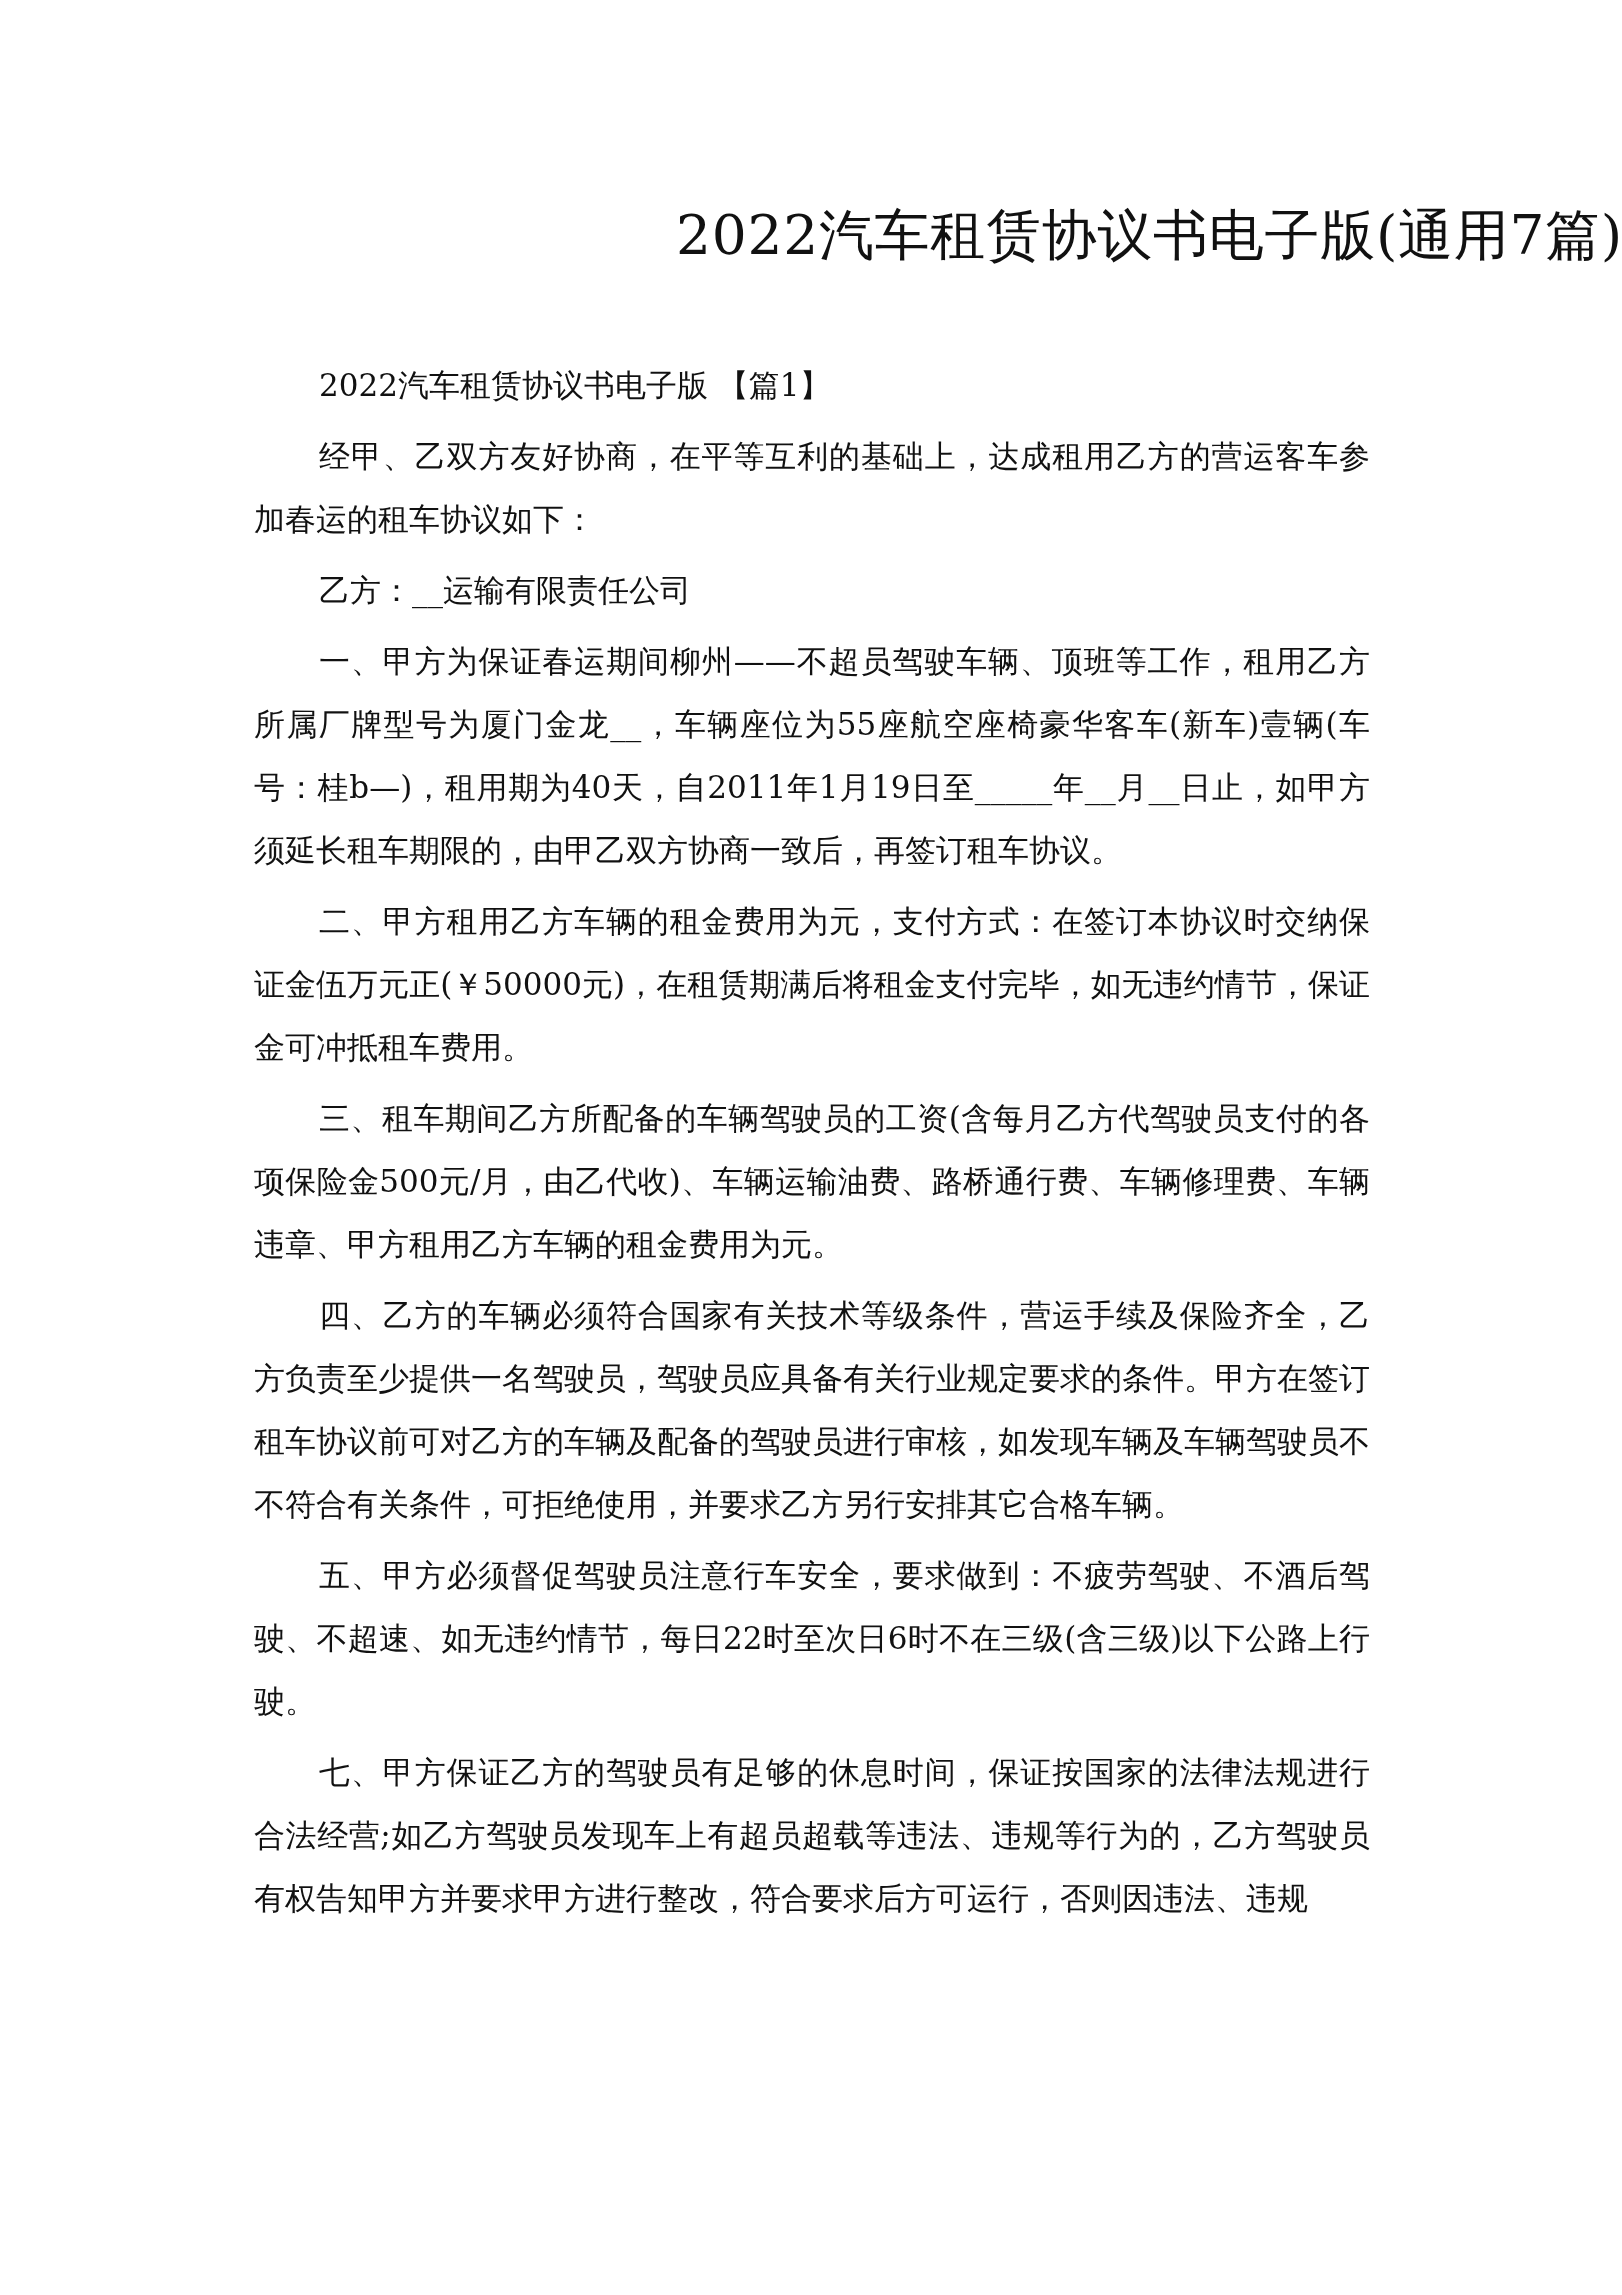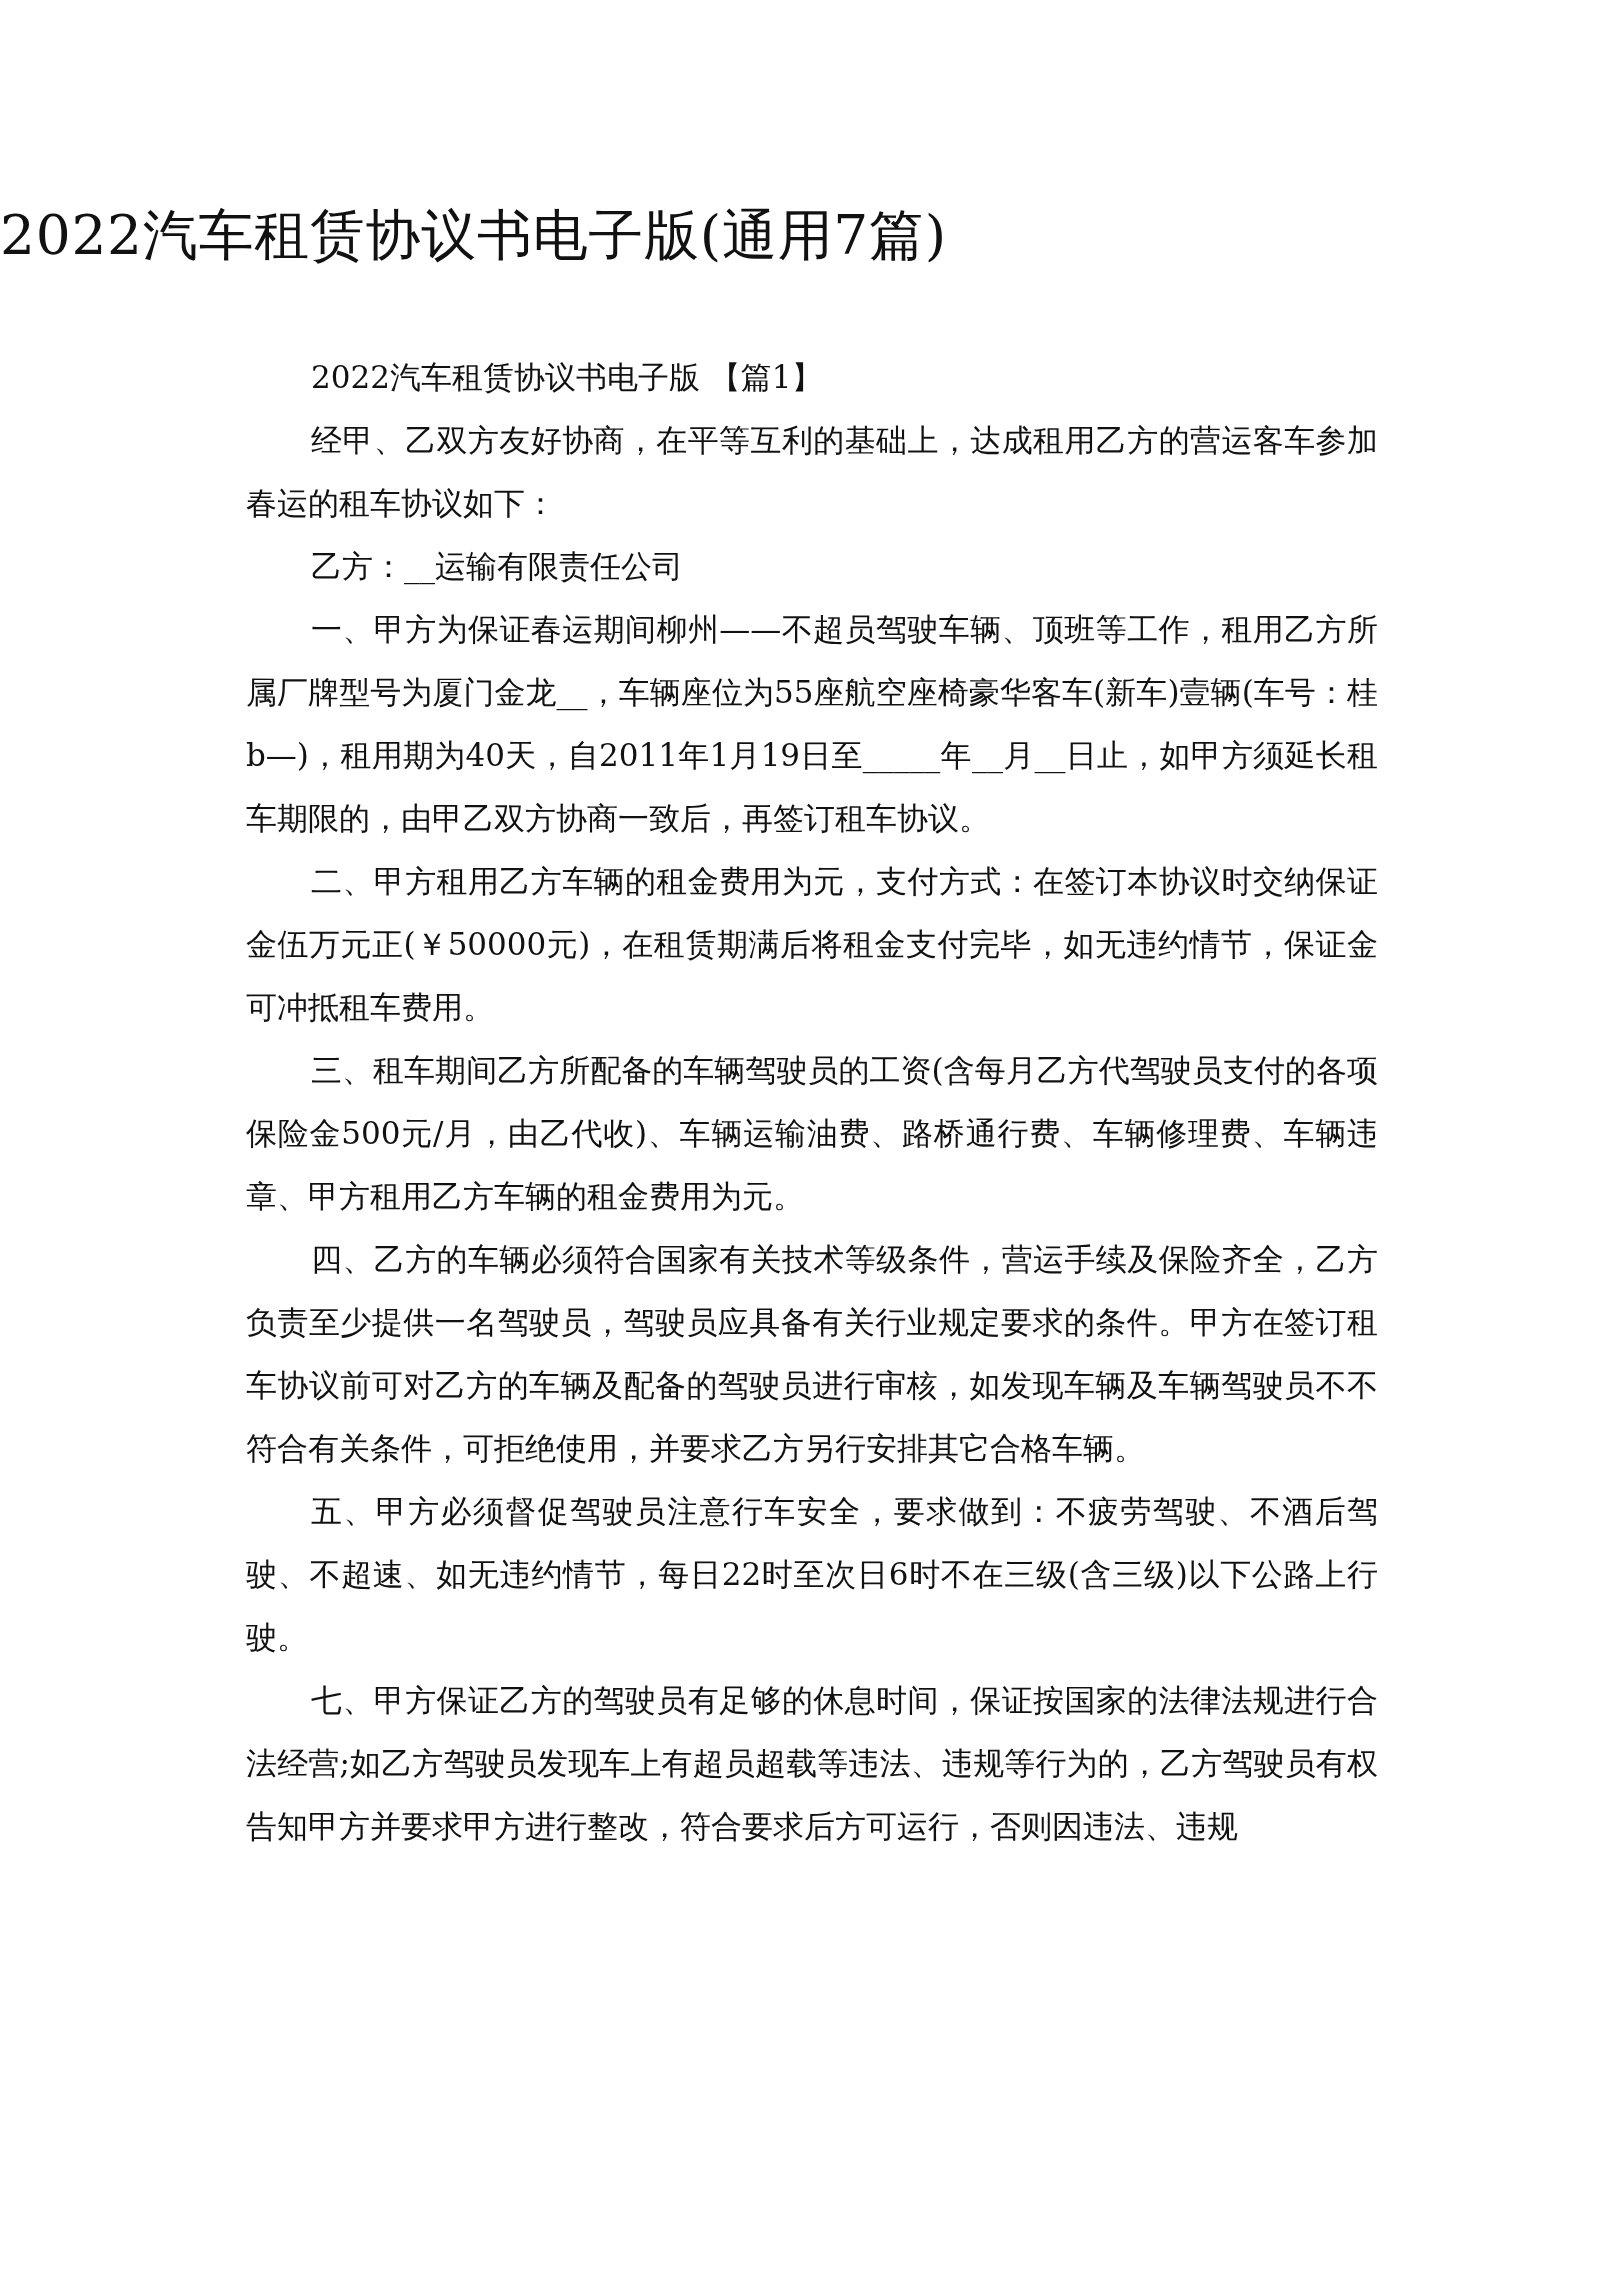--- a/index.html
+++ b/index.html
@@ -21,37 +21,37 @@
       top: 0;
       width: 1623px;
       height: 2295px;
       background: #ffffff;
     }
     .title {
       position: absolute;
       left: 0;
       width: 1623px;
       top: 196px;
-      text-align: left;
+      text-align: right;
       font-size: 55px;
       line-height: 79px;
       font-weight: normal;
       letter-spacing: 0.7px;
       margin: 0;
     }
     .body-text {
       position: absolute;
       left: 246px;
       width: 1132px;
       top: 346px;
       font-size: 31px;
       line-height: 63px;
     }
     .para {
-      margin: 0;
+      margin: 8px;
       text-indent: 65px;
       text-align: justify;
       text-align-last: left;
     }
     .para.header-line { margin-bottom: 0; }
   </style>
 </head>
 <body>
 
 <div class="page">

